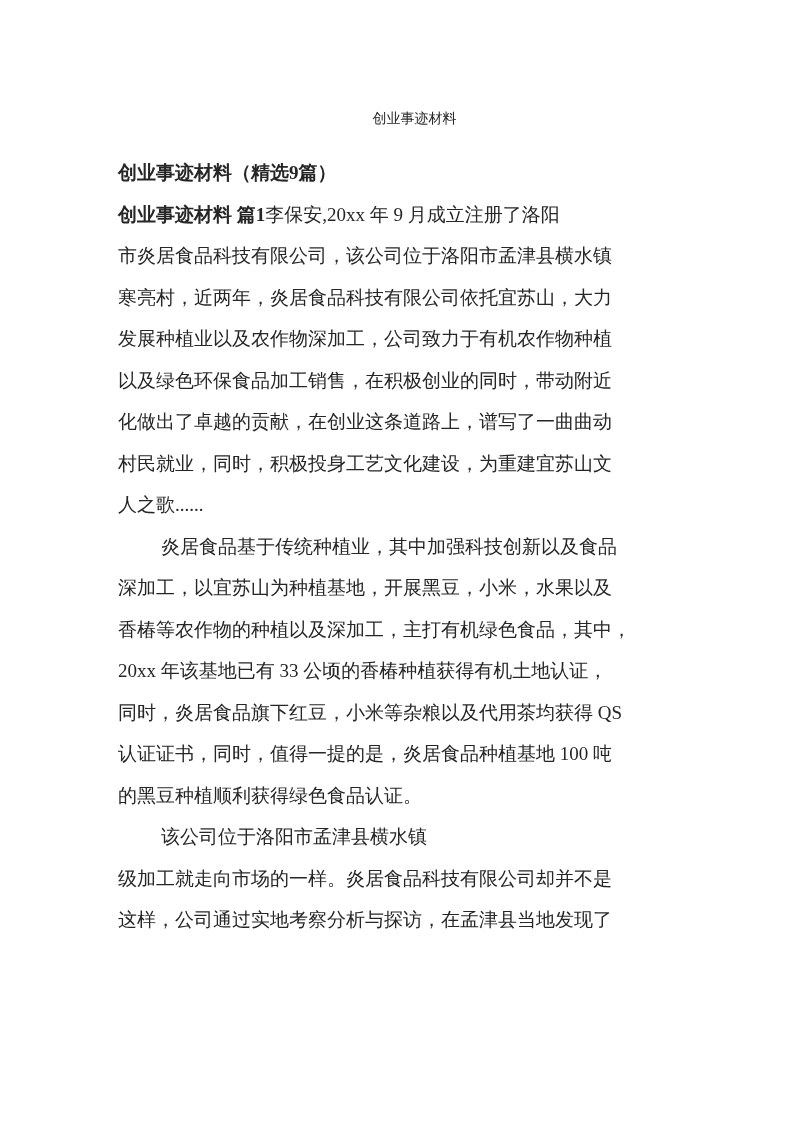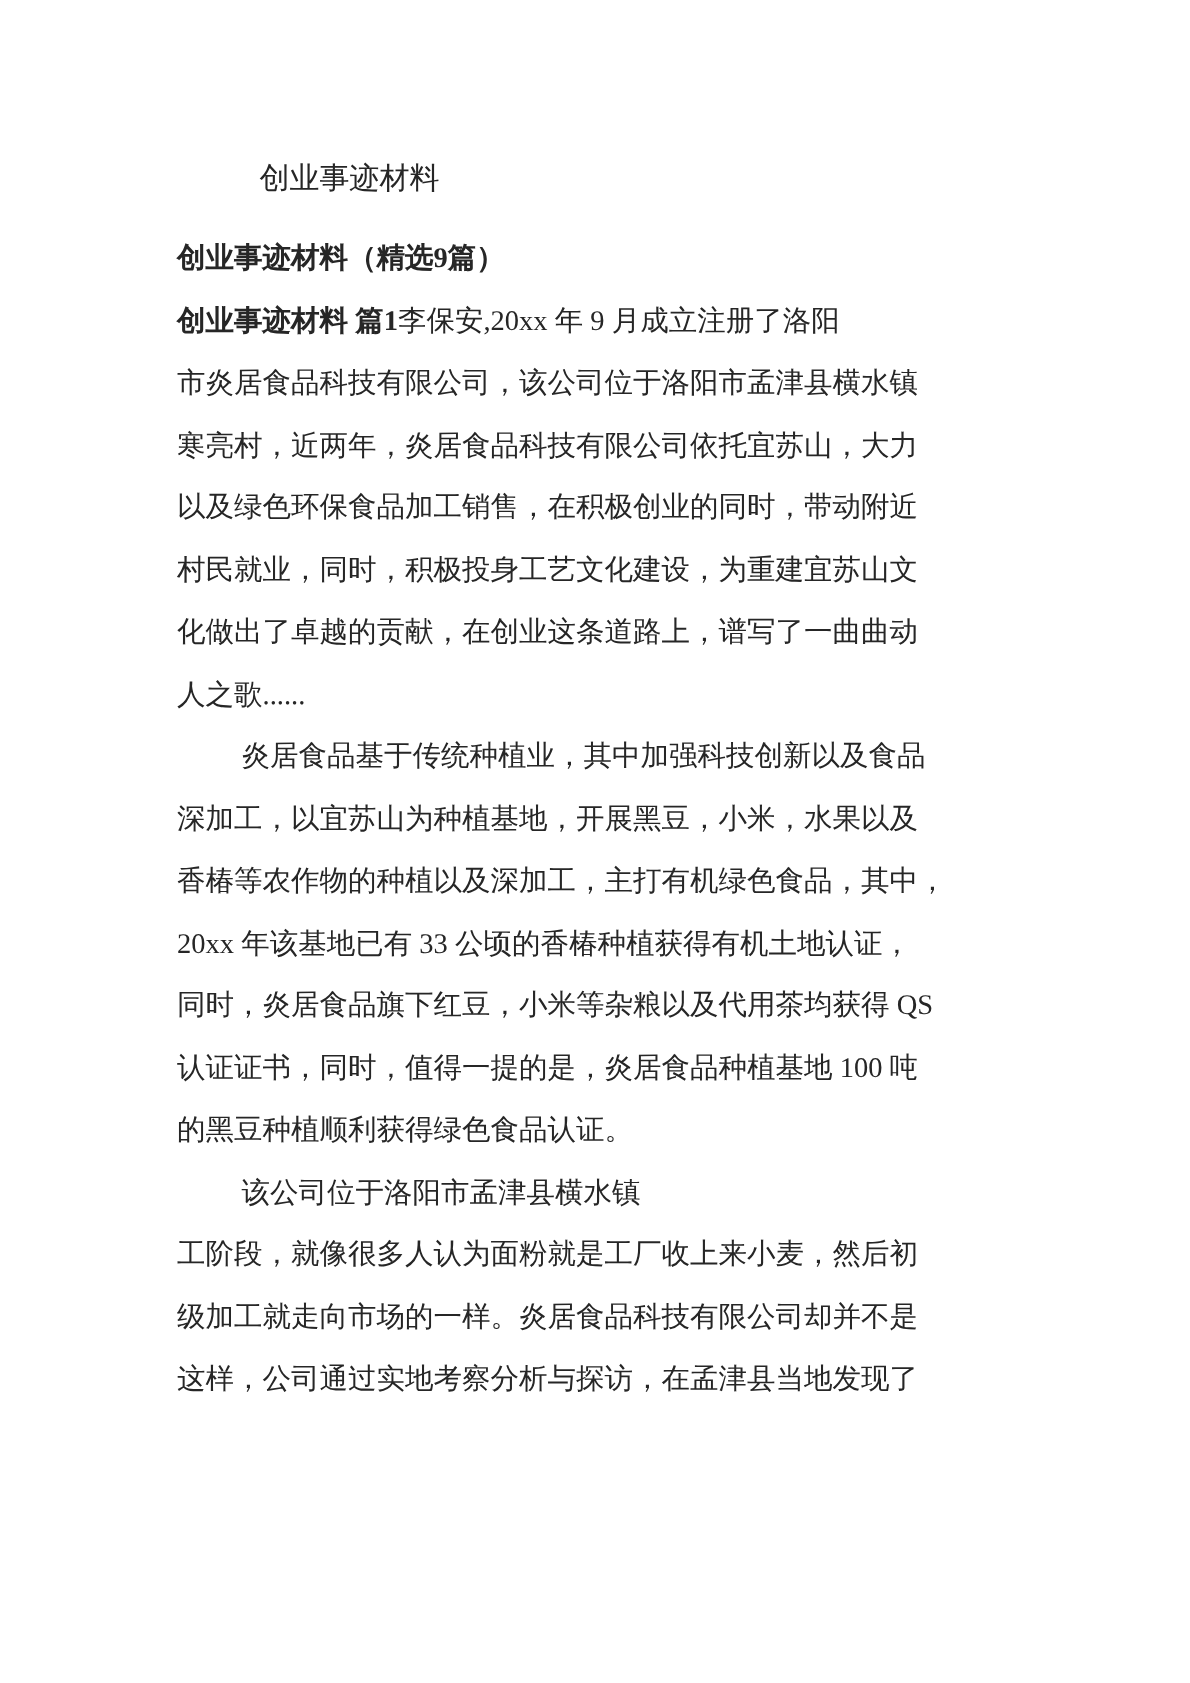--- a/index.html
+++ b/index.html
@@ -11,27 +11,27 @@
     position: relative;
     width: 793px;
     height: 1122px;
     background: #ffffff;
     overflow: hidden;
     font-family: "Liberation Serif", "DejaVu Serif", serif;
     color: #262626;
   }
   .doc-title {
     position: absolute;
-    left: 130px;
+    left: 114px;
     top: 98px;
     width: 558px;
     height: 42px;
     line-height: 42px;
-    font-size: 20px;
-    text-align: left;
+    font-size: 14px;
+    text-align: center;
     text-indent: 43px; 
     white-space: nowrap;
   }
   .body-lines {
     position: absolute;
     left: 118px;
     top: 152px;
     width: 558px;
     font-size: 19px;
   }
@@ -57,33 +57,33 @@
   <div class="doc-title">创业事迹材料</div>
 
   <div class="body-lines">
 
     <div class="line bold">创业事迹材料（精选9篇）</div>
 
     <div class="line"><span class="bold head-gap">创业事迹材料 篇1</span><span>李保安,20xx 年 9 月成立注册了洛阳</span></div>
 
     <div class="line">市炎居食品科技有限公司，该公司位于洛阳市孟津县横水镇</div>
     <div class="line">寒亮村，近两年，炎居食品科技有限公司依托宜苏山，大力</div>
+    <div class="line">发展种植业以及农作物深加工，公司致力于有机农作物种植</div>
     <div class="line">以及绿色环保食品加工销售，在积极创业的同时，带动附近</div>
+    <div class="line">化做出了卓越的贡献，在创业这条道路上，谱写了一曲曲动</div>
     <div class="line">村民就业，同时，积极投身工艺文化建设，为重建宜苏山文</div>
-    <div class="line">化做出了卓越的贡献，在创业这条道路上，谱写了一曲曲动</div>
     <div class="line">人之歌......</div>
 
     <div class="line indent">炎居食品基于传统种植业，其中加强科技创新以及食品</div>
     <div class="line">深加工，以宜苏山为种植基地，开展黑豆，小米，水果以及</div>
     <div class="line">香椿等农作物的种植以及深加工，主打有机绿色食品，其中，</div>
     <div class="line">20xx 年该基地已有 33 公顷的香椿种植获得有机土地认证，</div>
     <div class="line">同时，炎居食品旗下红豆，小米等杂粮以及代用茶均获得 QS</div>
     <div class="line">认证证书，同时，值得一提的是，炎居食品种植基地 100 吨</div>
     <div class="line">的黑豆种植顺利获得绿色食品认证。</div>
 
     <div class="line indent">该公司位于洛阳市孟津县横水镇</div>
 
-    <div class="line">工阶段，就像很多人认为面粉就是工厂收上来小麦，然后初</div>
     <div class="line">级加工就走向市场的一样。炎居食品科技有限公司却并不是</div>
     <div class="line">这样，公司通过实地考察分析与探访，在孟津县当地发现了</div>
 
   </div>
 </div>
 
 </body></html>

